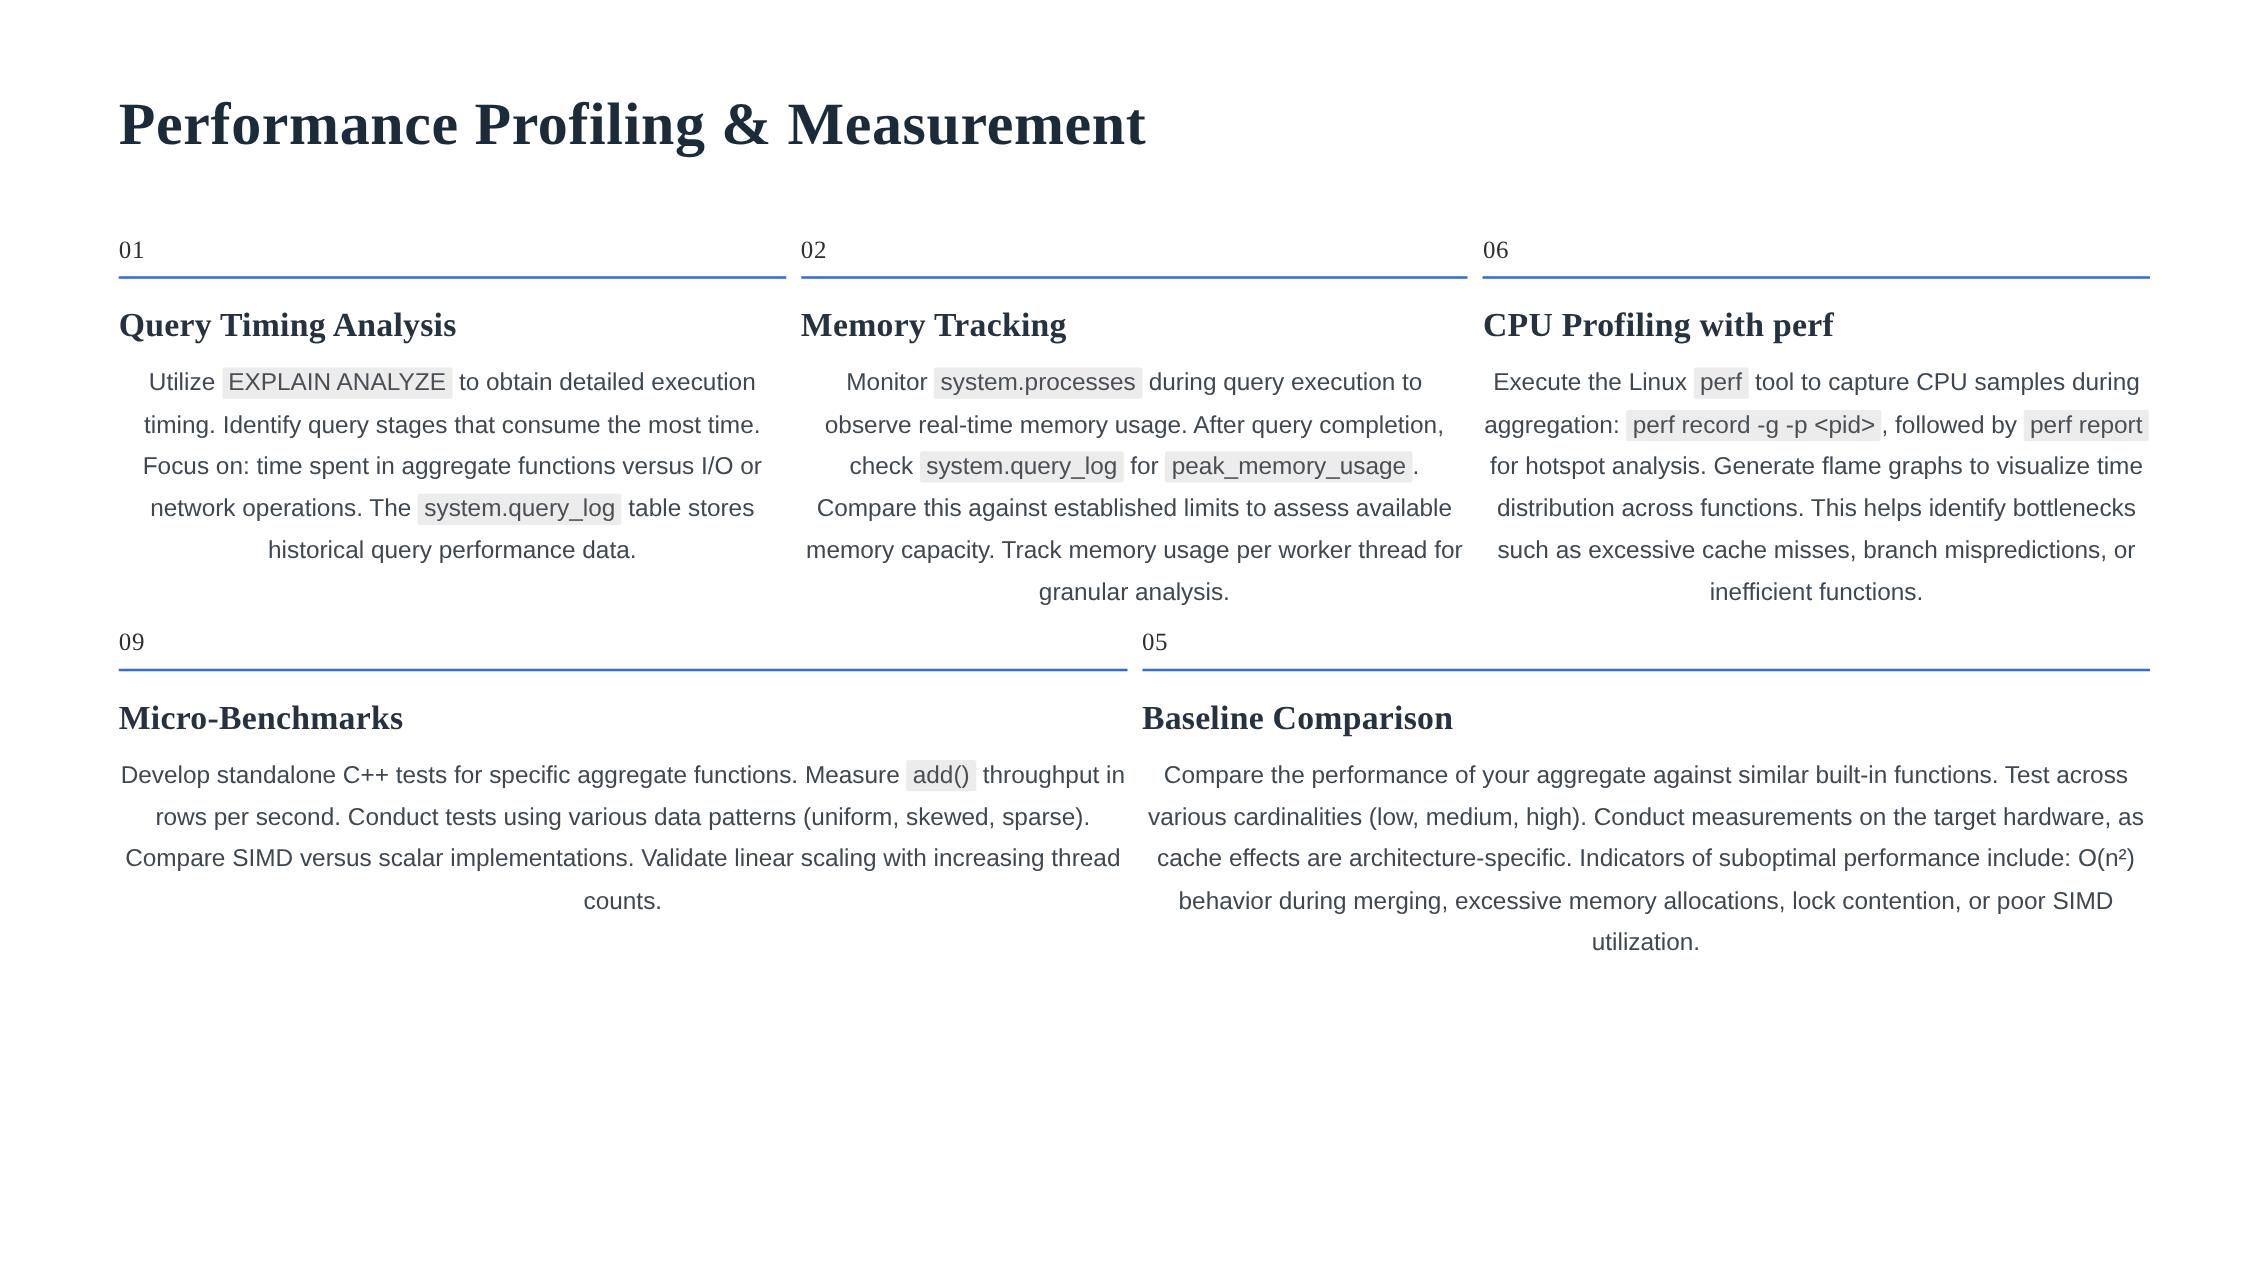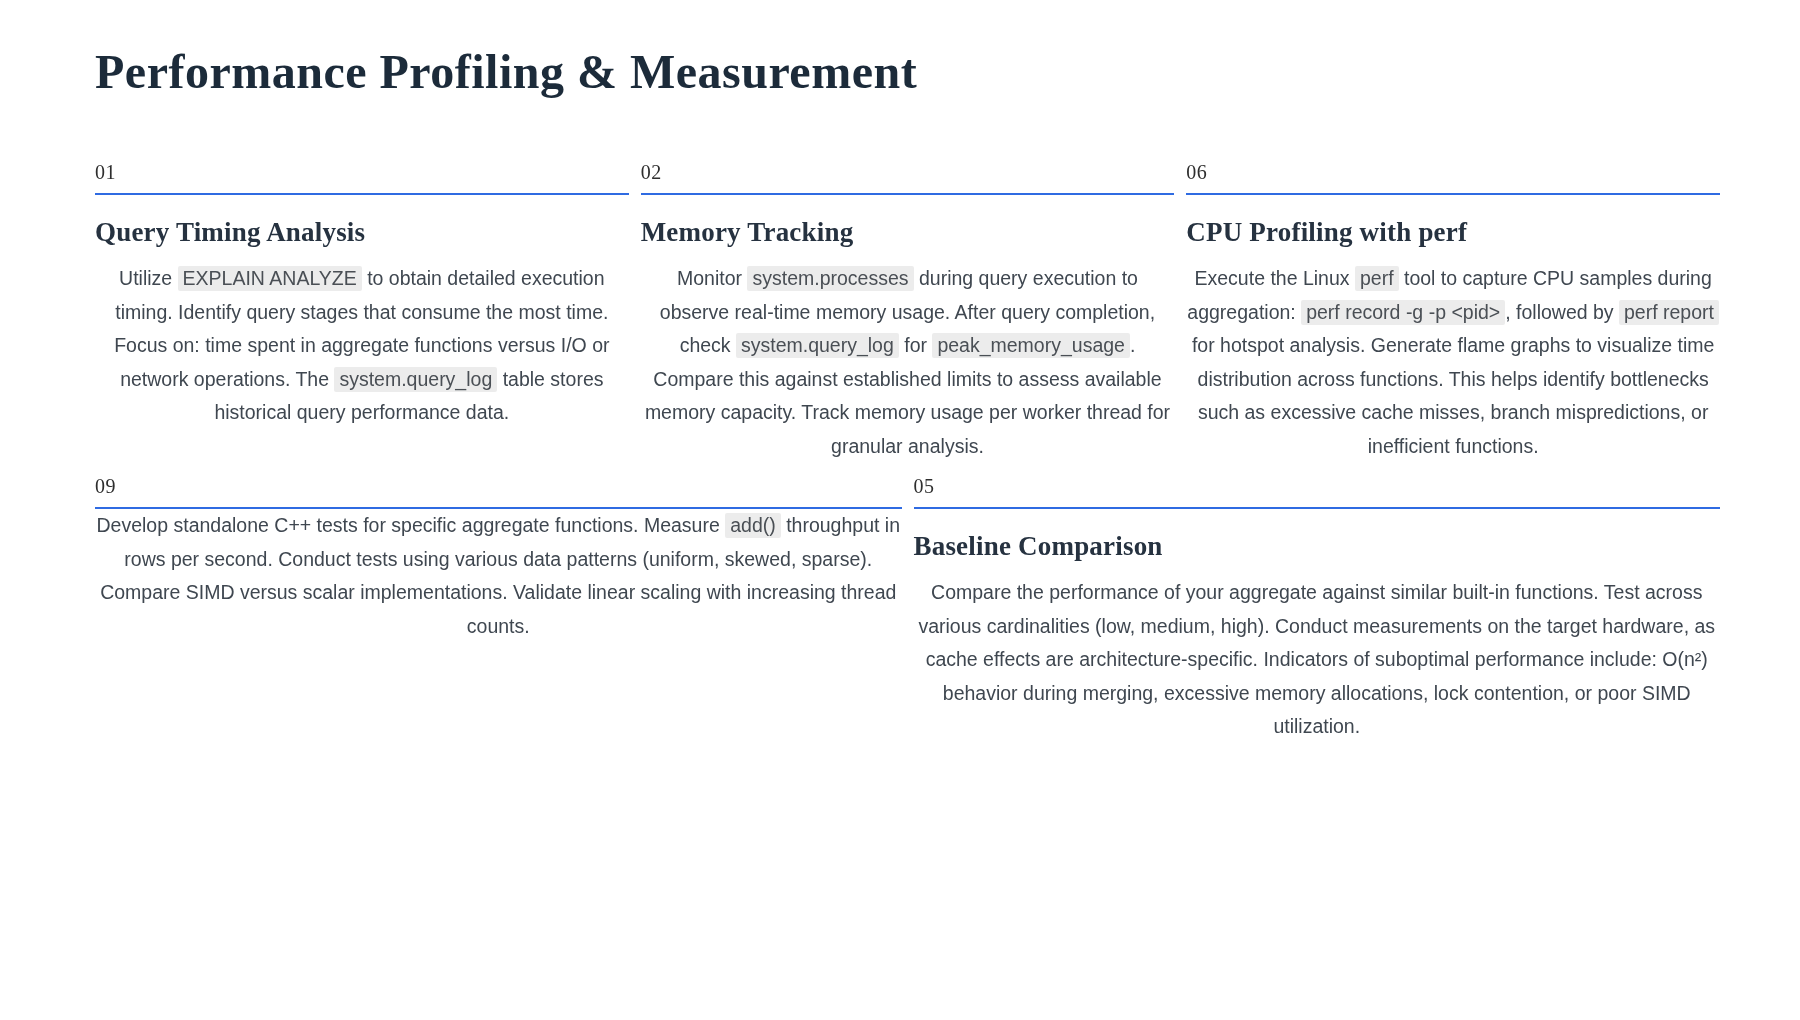--- a/index.html
+++ b/index.html
@@ -6,21 +6,21 @@
   html, body {
     background: #ffffff;
     font-family: "Liberation Sans", sans-serif;
   }
   body {
     width: 1800px;
     min-height: 1020px;
     position: relative;
   }
   .page {
-    padding: 44px 80px 60px 95px;
+    padding: 72px 80px 60px 95px;
     width: 100%;
   }
   .page-title {
     font-family: "Liberation Serif", "DejaVu Serif", serif;
     font-weight: 700;
     font-size: 48px;
     letter-spacing: 0.5px;
     color: #1c2b3a;
     margin-bottom: 62px;
   }
@@ -96,20 +96,21 @@
         <div class="section-number">06</div>
       </div>
       <h2 class="section-heading">CPU Profiling with perf</h2>
       <p class="section-body"><span>Execute the Linux </span><span class="code">perf</span><span> tool to capture CPU samples during aggregation: </span><span class="code">perf record -g -p &lt;pid&gt;</span><span>, followed by </span><span class="code">perf report</span><span> for hotspot analysis. Generate flame graphs to visualize time distribution across functions. This helps identify bottlenecks such as excessive cache misses, branch mispredictions, or inefficient functions.</span></p>
     </section>
 
     <section class="section-card span-3">
       <div class="section-header">
         <div class="section-number">09</div>
       </div>
+      <h2 class="section-heading">Micro-Benchmarks</h2>
       <p class="section-body"><span>Develop standalone C++ tests for specific aggregate functions. Measure </span><span class="code">add()</span><span> throughput in rows per second. Conduct tests using various data patterns (uniform, skewed, sparse). Compare SIMD versus scalar implementations. Validate linear scaling with increasing thread counts.</span></p>
     </section>
 
     <section class="section-card span-3">
       <div class="section-header">
         <div class="section-number">05</div>
       </div>
       <h2 class="section-heading">Baseline Comparison</h2>
       <p class="section-body"><span>Compare the performance of your aggregate against similar built-in functions. Test across various cardinalities (low, medium, high). Conduct measurements on the target hardware, as cache effects are architecture-specific. Indicators of suboptimal performance include: O(n²) behavior during merging, excessive memory allocations, lock contention, or poor SIMD utilization.</span></p>
     </section>

